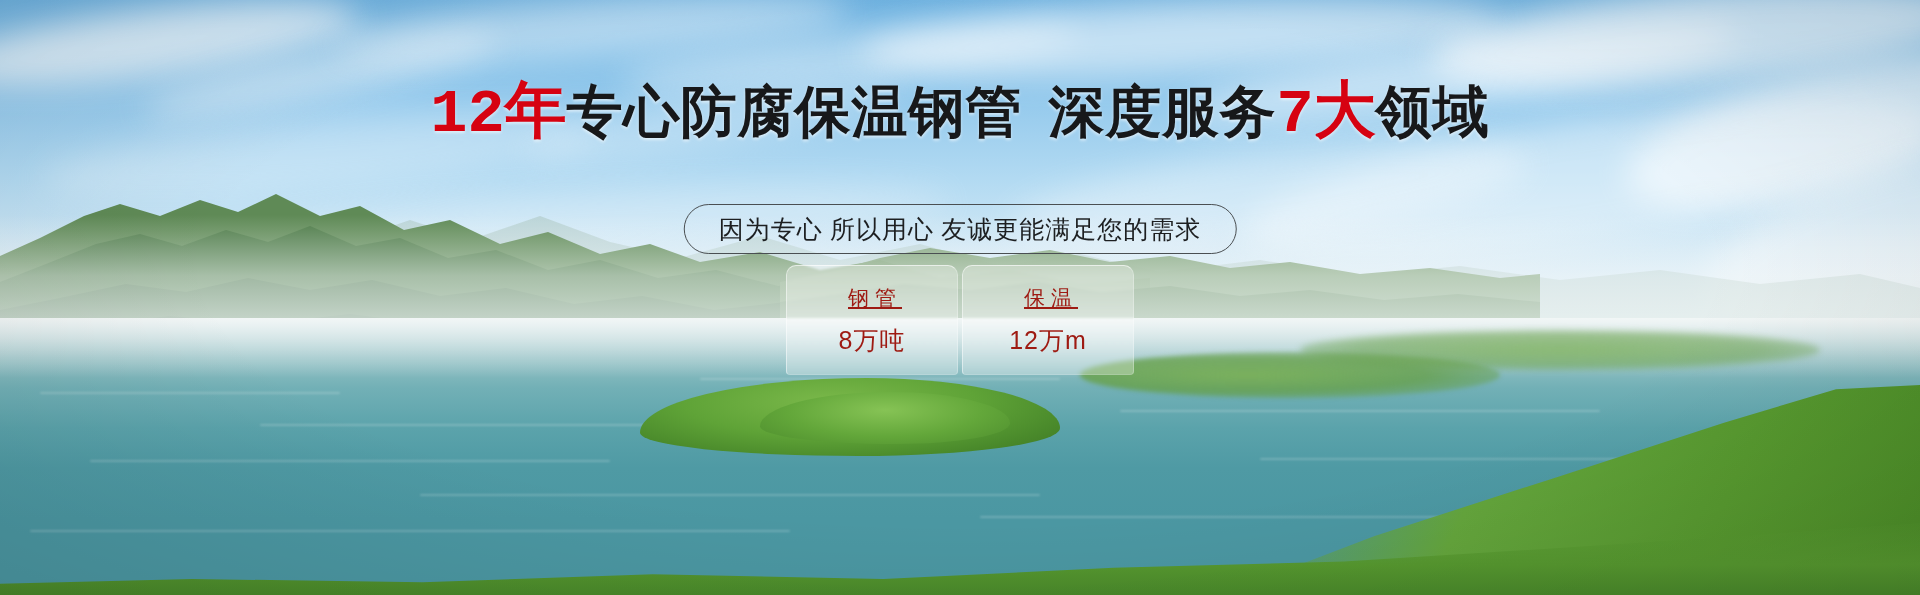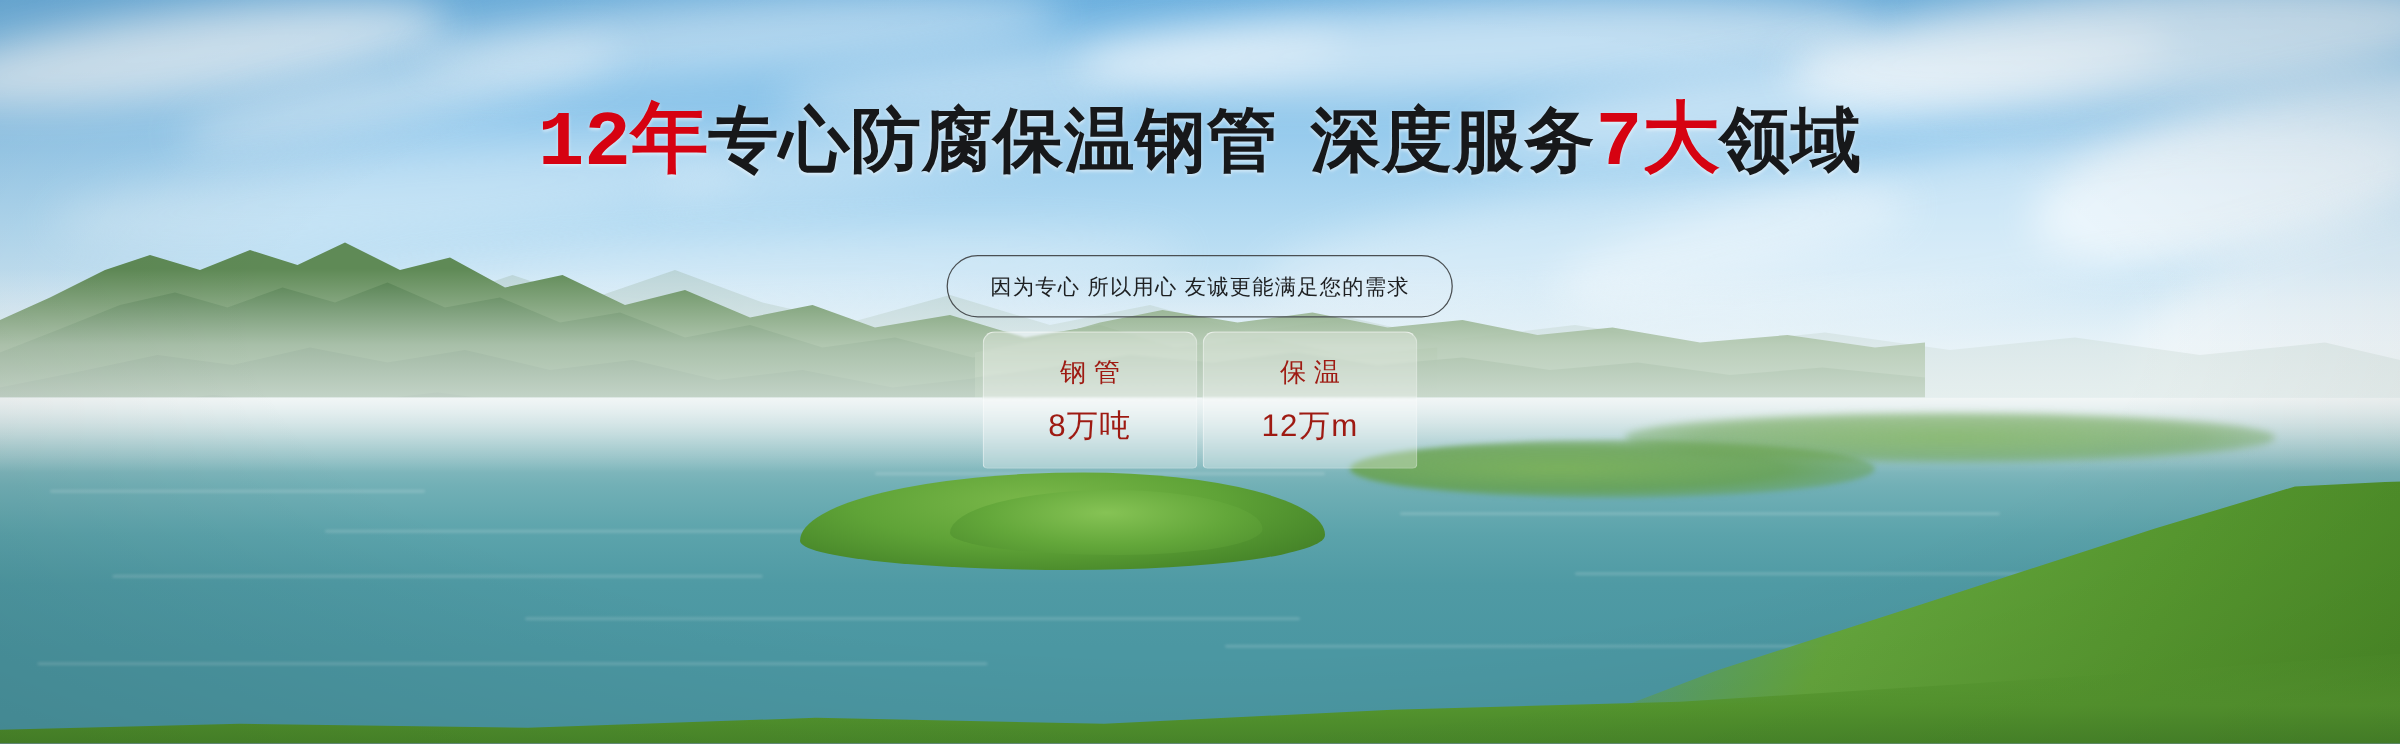--- a/index.html
+++ b/index.html
@@ -196,22 +196,22 @@
     transform: translateX(-50%);
     height: 48px;
     display: flex;
     align-items: center;
     padding: 0 34px;
     border: 1px solid #4a4f52;
     border-radius: 26px;
     background: rgba(255,255,255,0.04);
   }
   .subtitle-pill span {
-    font-family: Liberation Sans, sans-serif;
-    font-size: 17px;
+    font-family: Liberation Serif, serif;
+    font-size: 25px;
     color: #1d1f21;
     letter-spacing: 1px;
     white-space: nowrap;
   }
 
   
   .stats {
     position: absolute;
     top: 265px;
     left: 50%;
@@ -235,20 +235,21 @@
     justify-content: center;
     gap: 12px;
   }
   .stat-label {
     font-family: "DejaVu Sans", "Liberation Sans", sans-serif;
     font-size: 21px;
     color: #9e1a12;
     letter-spacing: 6px;
     text-indent: 6px;
     white-space: nowrap;
+    text-decoration: underline;
   }
   .stat-value {
     font-family: Liberation Sans, sans-serif;
     font-size: 25px;
     color: #9e1a12;
     letter-spacing: 1px;
     white-space: nowrap;
   }
   .stat-value sup {
     font-size: 15px;

